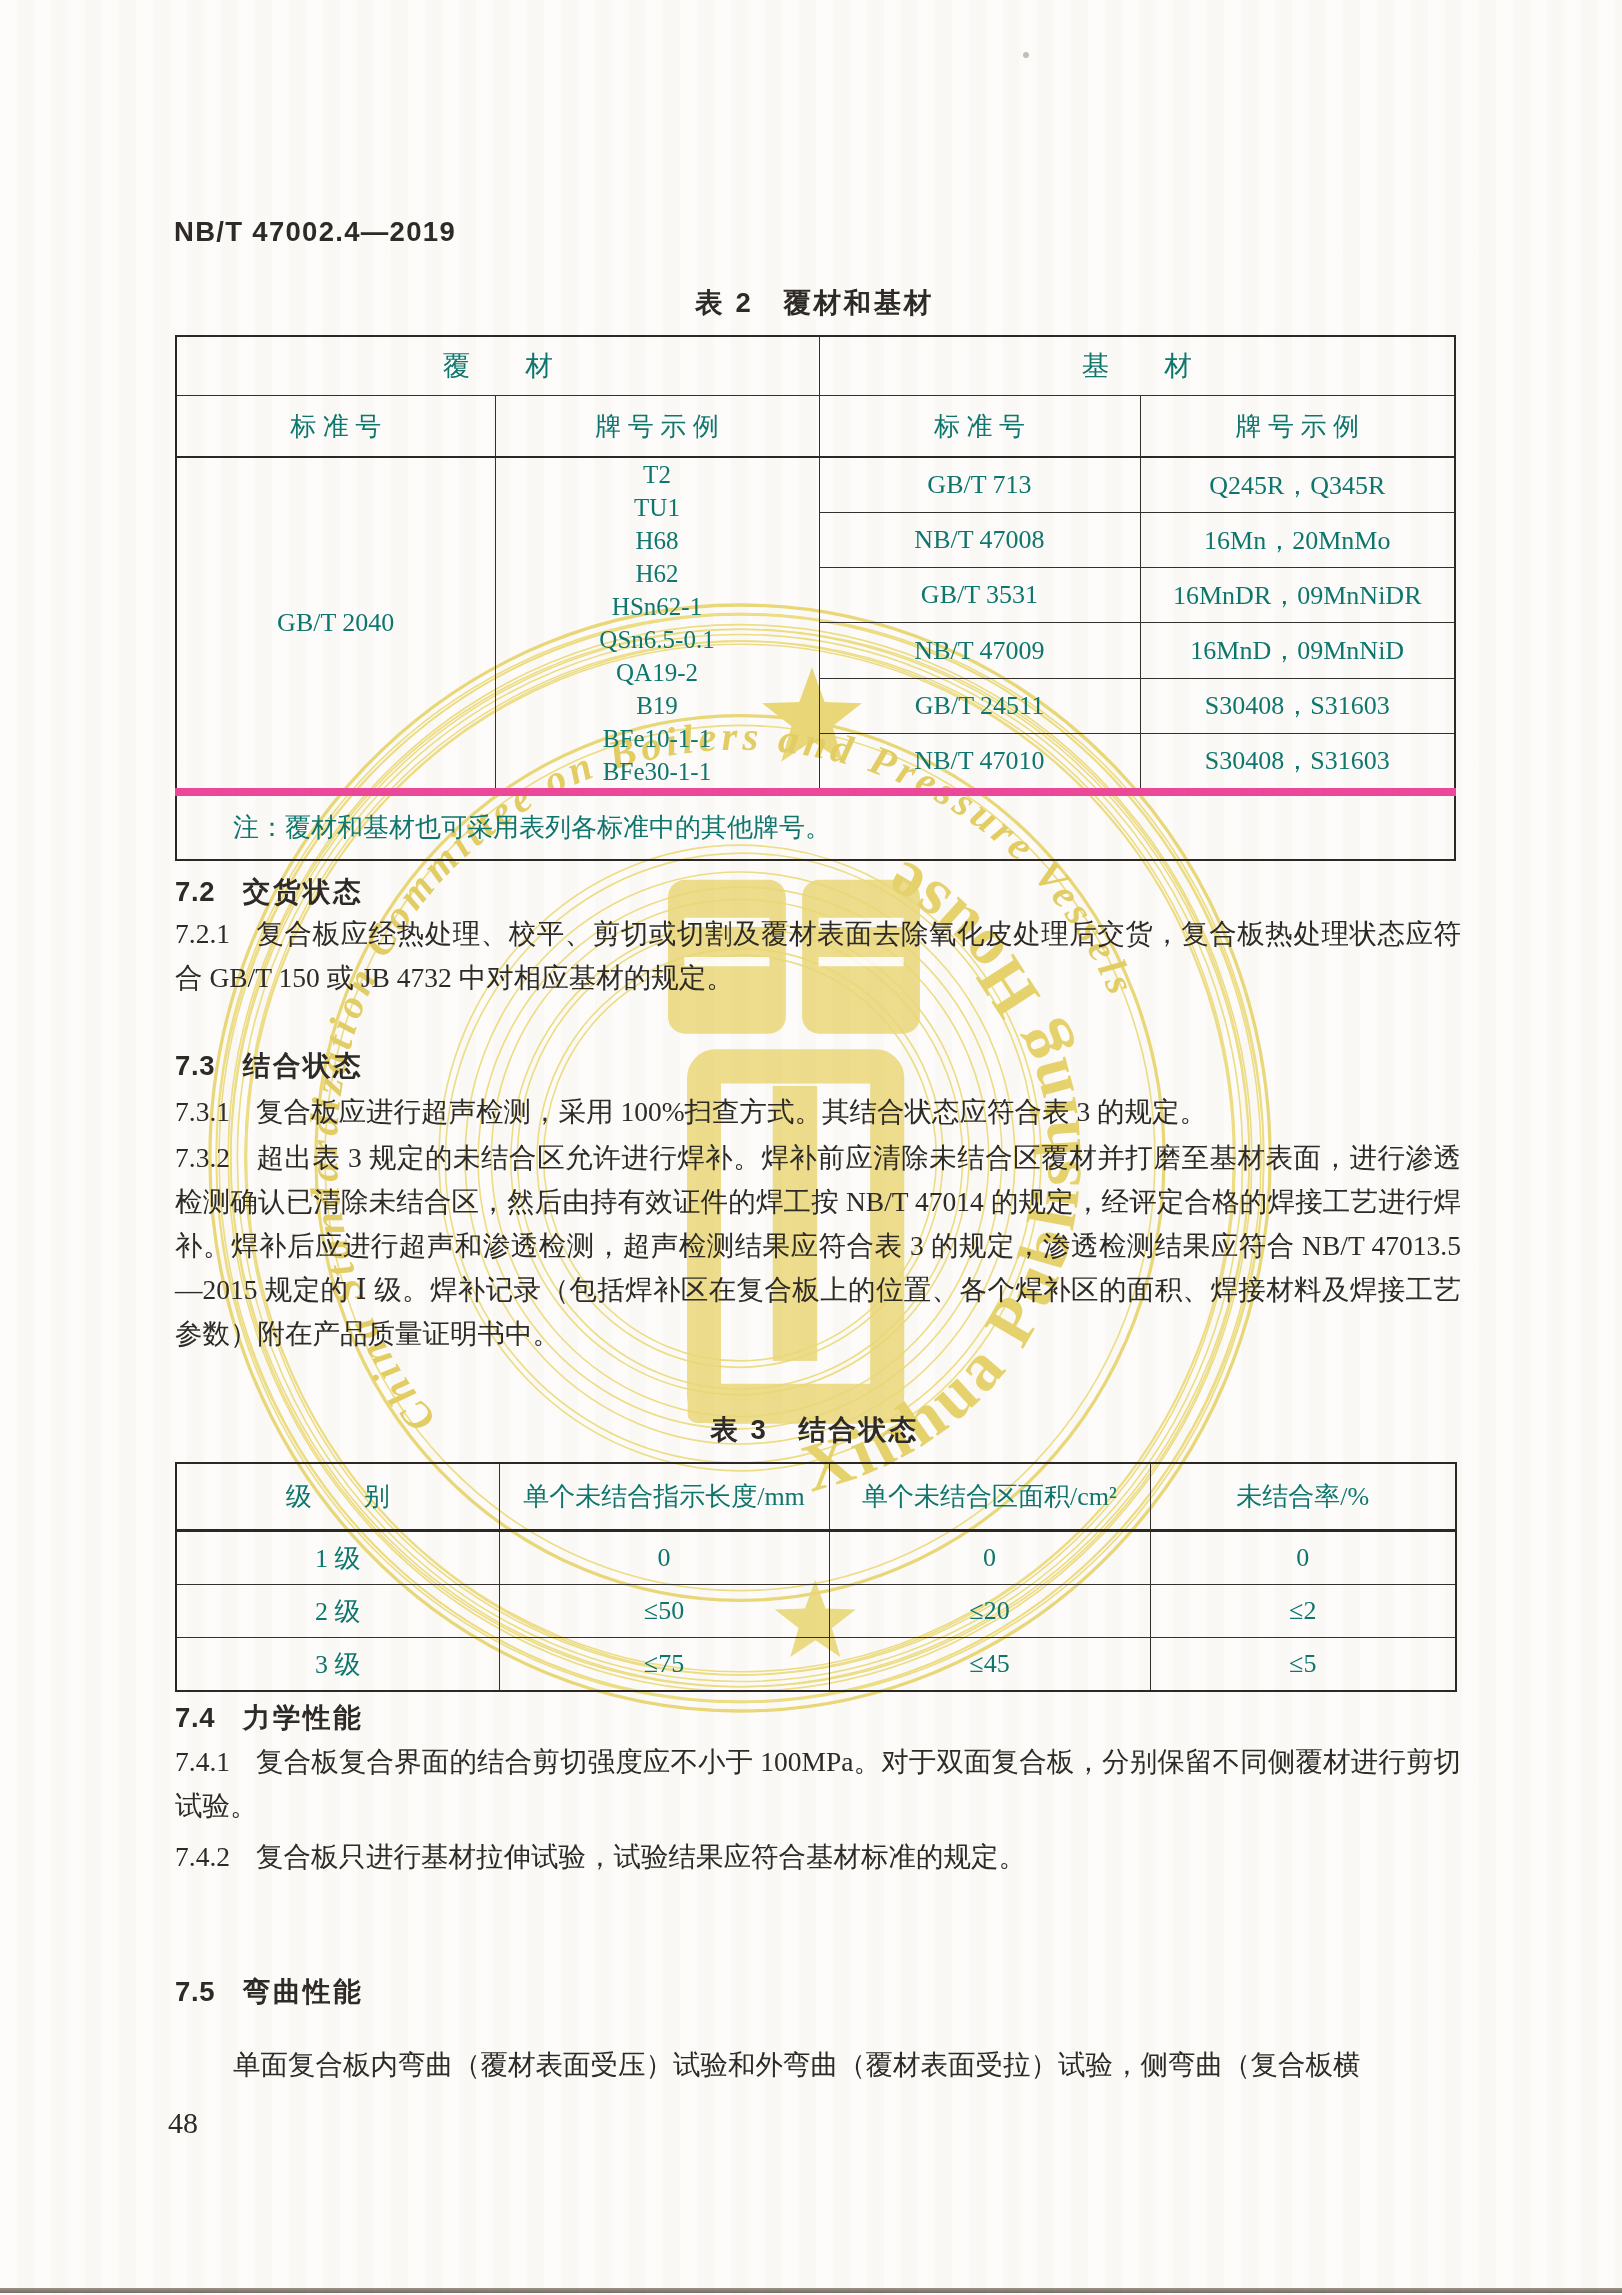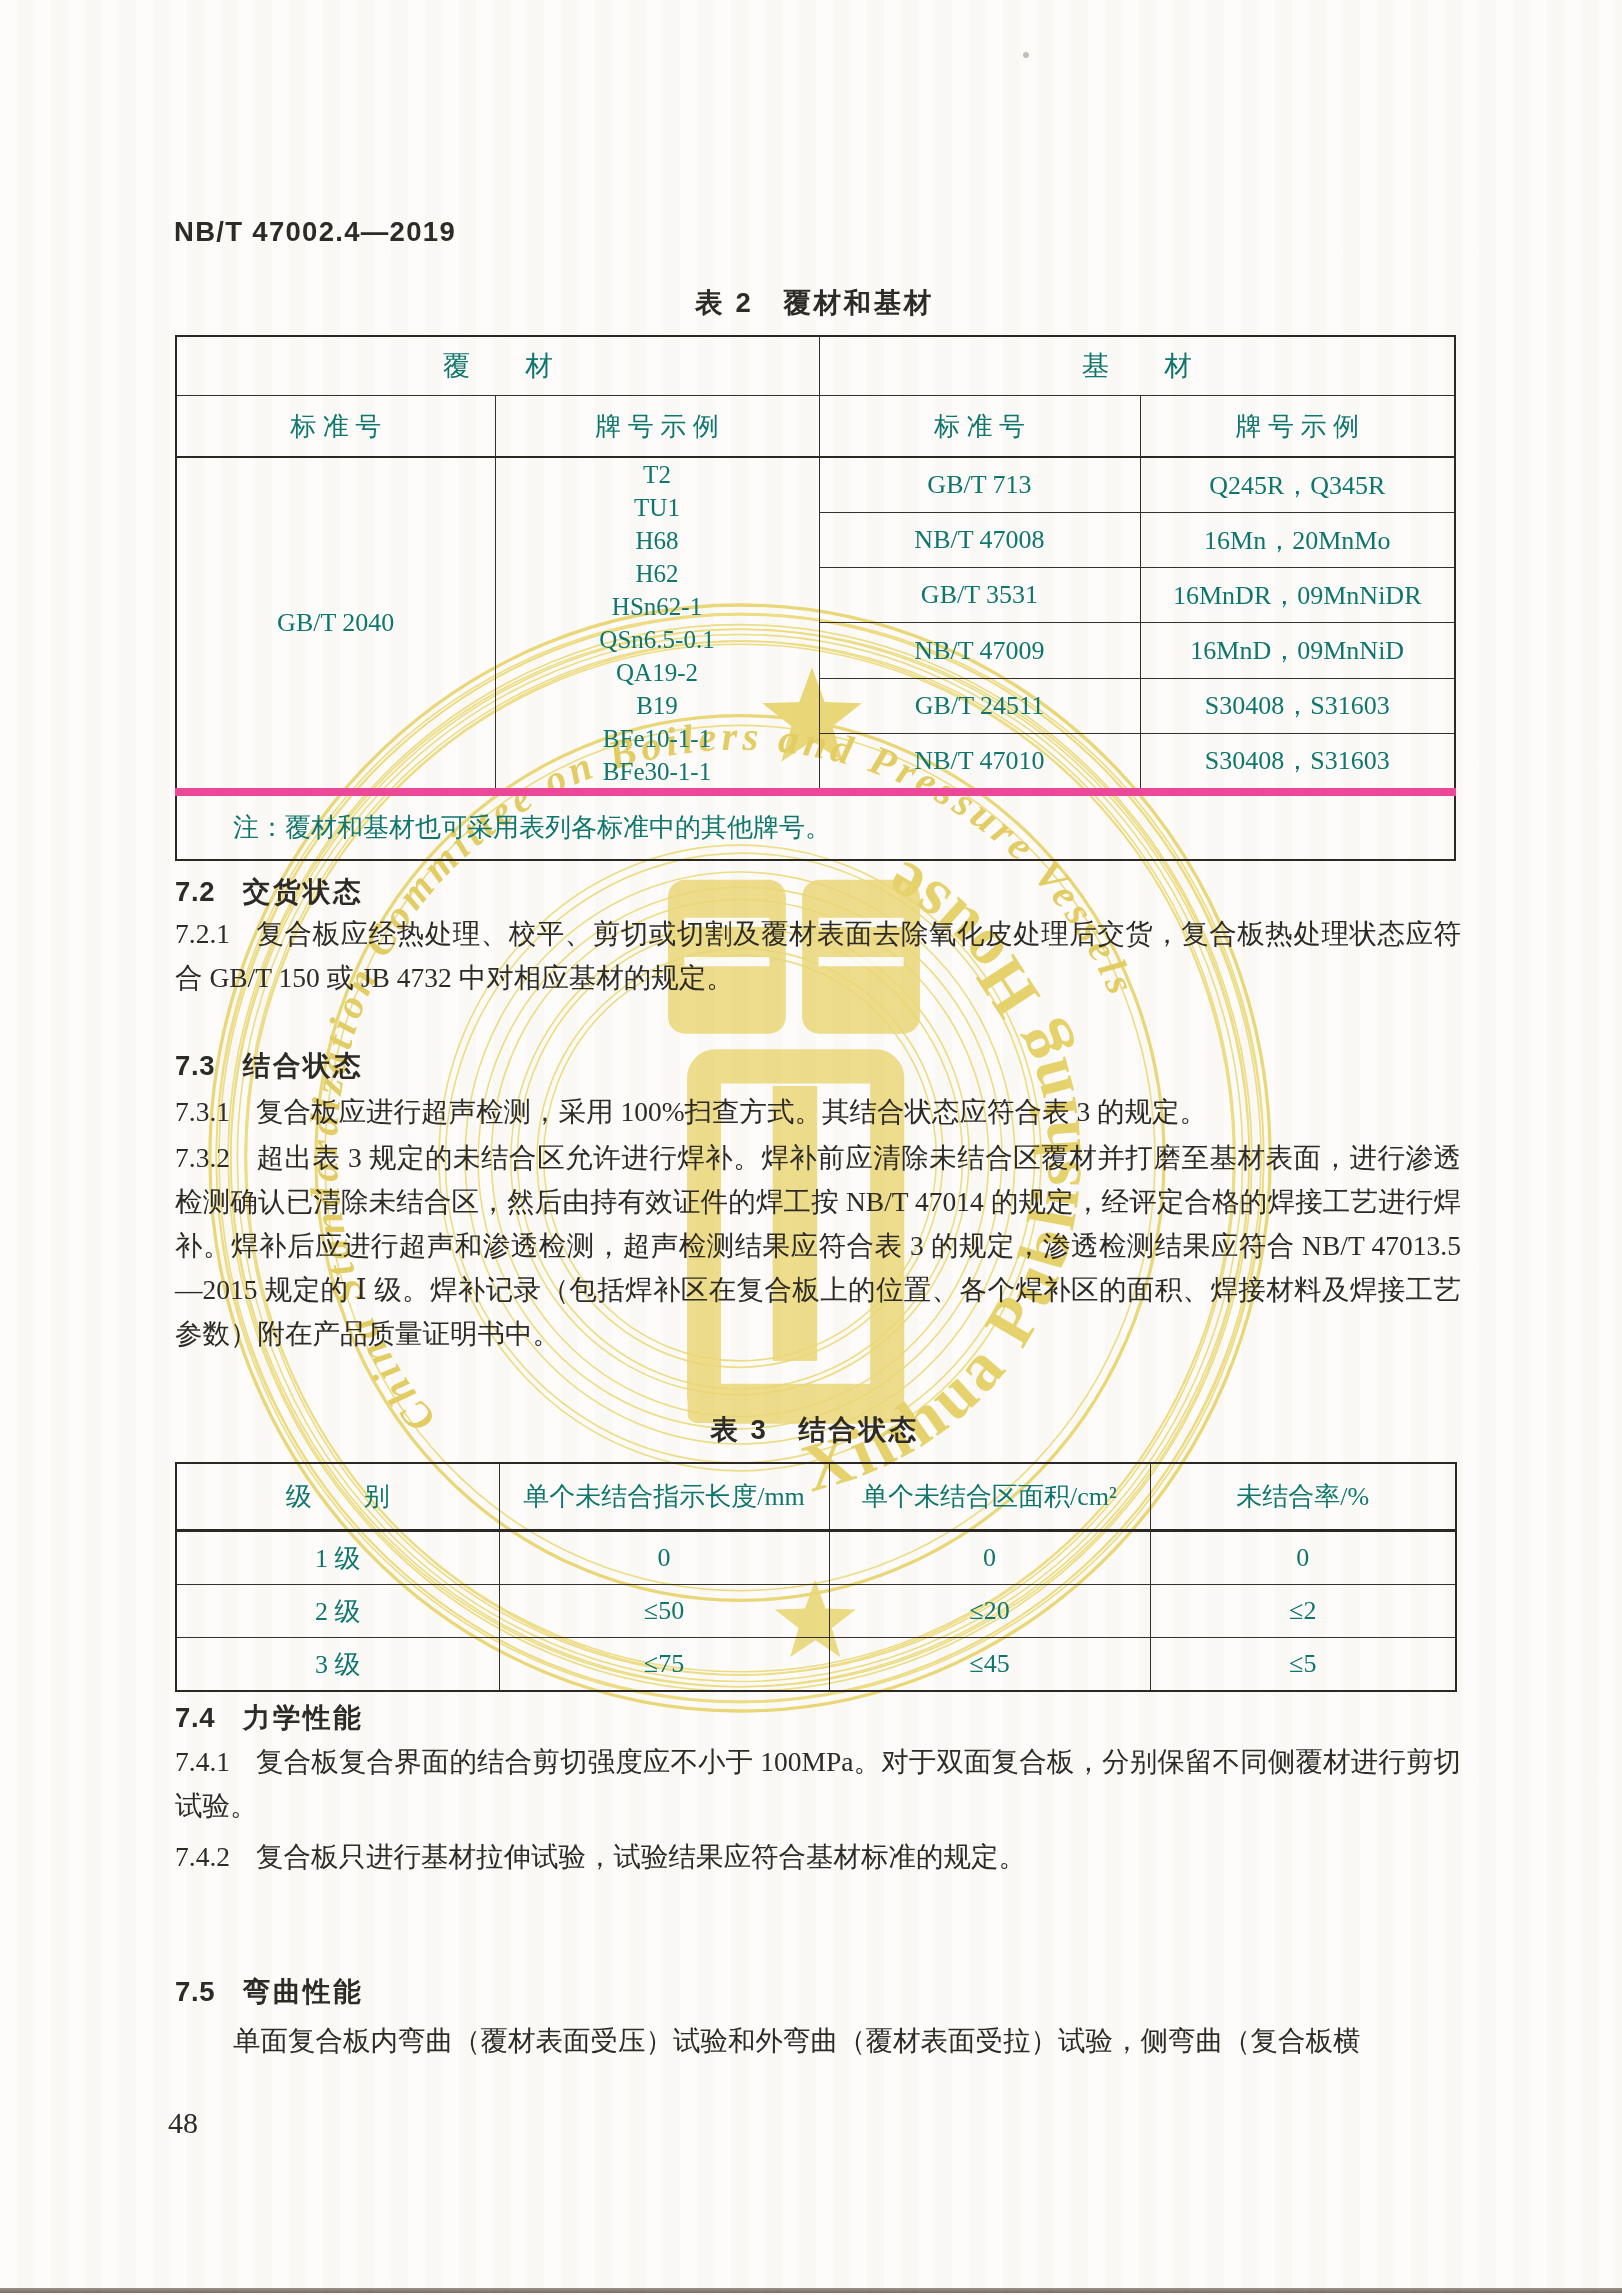--- a/index.html
+++ b/index.html
@@ -31,21 +31,21 @@
   #table2 .note-row td{height:63px;border-top:8px solid #ec4899;text-align:left;padding-left:56px;font-size:26px;}
   .grades-cell{line-height:33px;font-size:25px;}
   #table3 .hd td{height:65px;border-bottom:3.3px solid #2c2925;}
   #table3 .dr td{height:52px;}
   .sec{position:absolute;left:175px;width:1286px;line-height:44px;font-size:27.5px;
        text-align:justify;}
   .sec-head{font-family:"Liberation Sans","DejaVu Sans",sans-serif;font-weight:700;
        text-align:left;letter-spacing:0.7px;}
   .sec-head .t{letter-spacing:2.6px;margin-left:27.5px;}
   .num{margin-right:26px;}
-  .indent{text-indent:58px;}
+  .indent{text-indent:58px;margin-top:24px;}
   .pagenum{position:absolute;left:168px;top:2106px;font-size:30px;}
   .speck{position:absolute;left:1023px;top:52px;width:5.9px;height:5.9px;border-radius:50%;
        background:#c4beb6;filter:blur(0.7px);}
   .scan-edge{position:absolute;left:0;top:2288px;width:1623px;height:5.2px;z-index:3;
        background:linear-gradient(180deg,#8b8073,#5d554b);opacity:.85;}
   .stamp-mesh{stroke:#ead66b;fill:none;stroke-width:2.5;}
   .stamp-mesh-bold{stroke:#e5cf5c;fill:none;stroke-width:5;}
   .stamp-fill{fill:#e5cf5c;}
   .ring-text{font-family:"Liberation Serif","DejaVu Serif",serif;font-style:italic;
        font-size:62px;font-weight:600;letter-spacing:7px;fill:#ddc344;}

